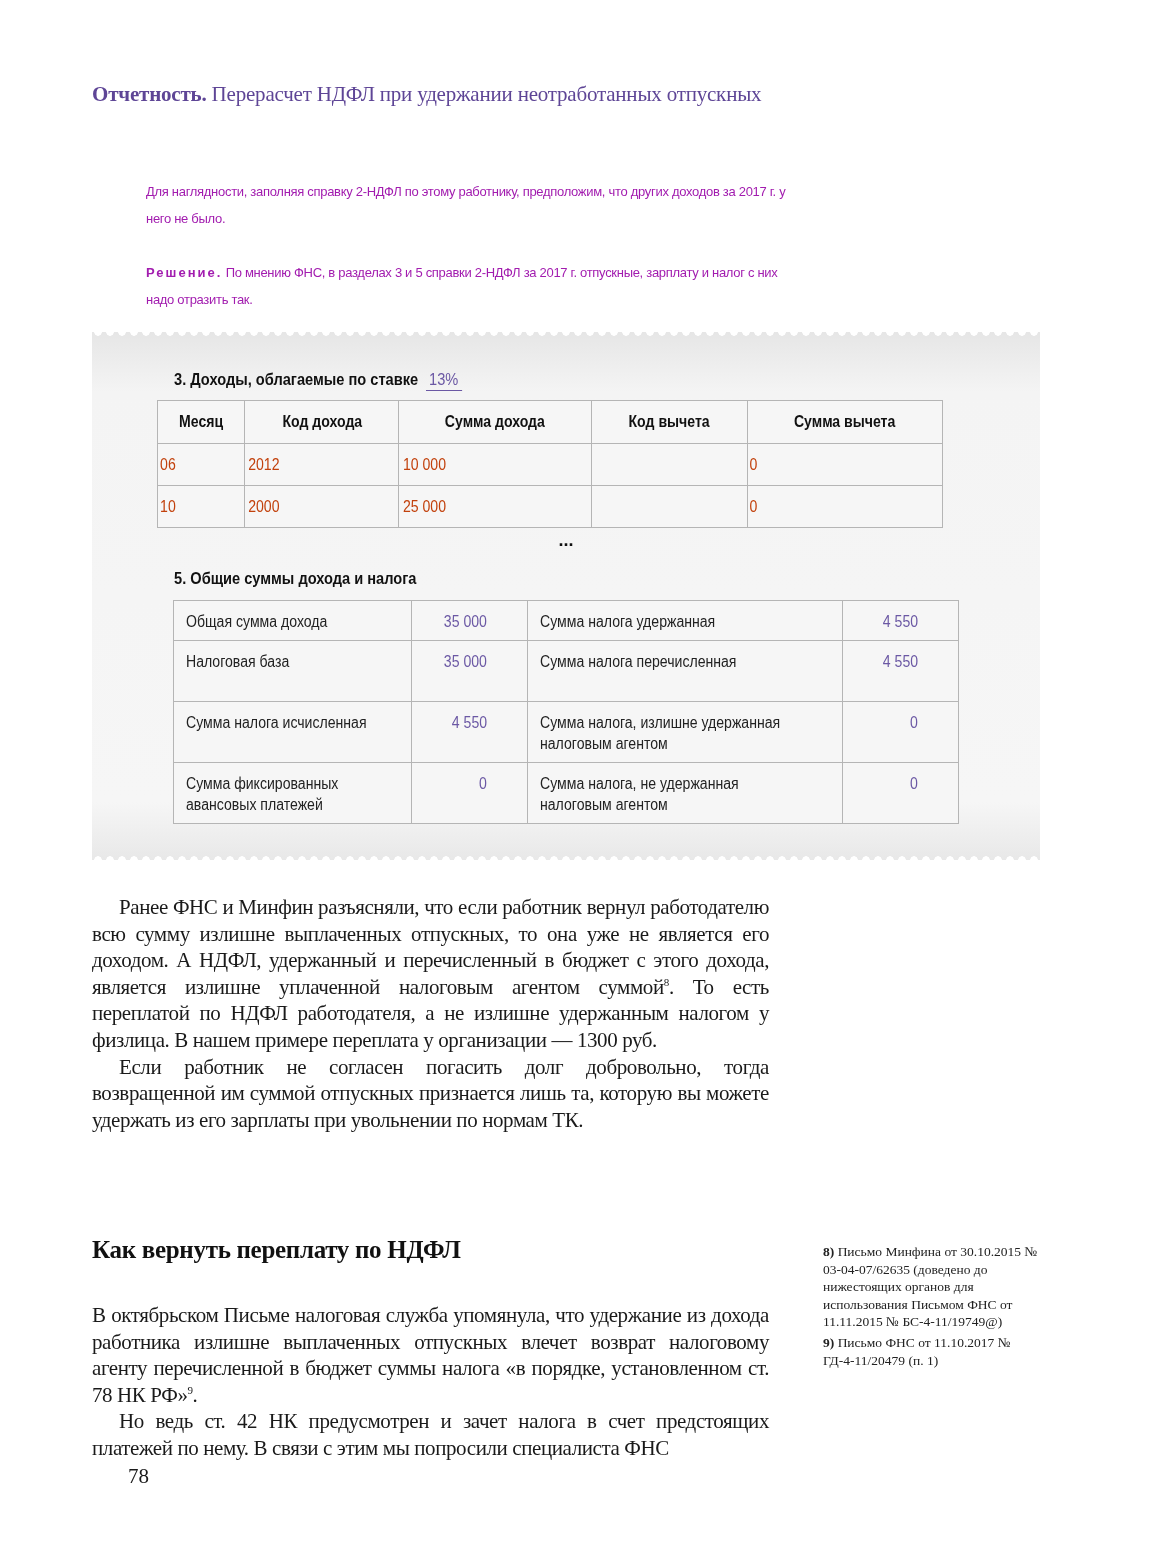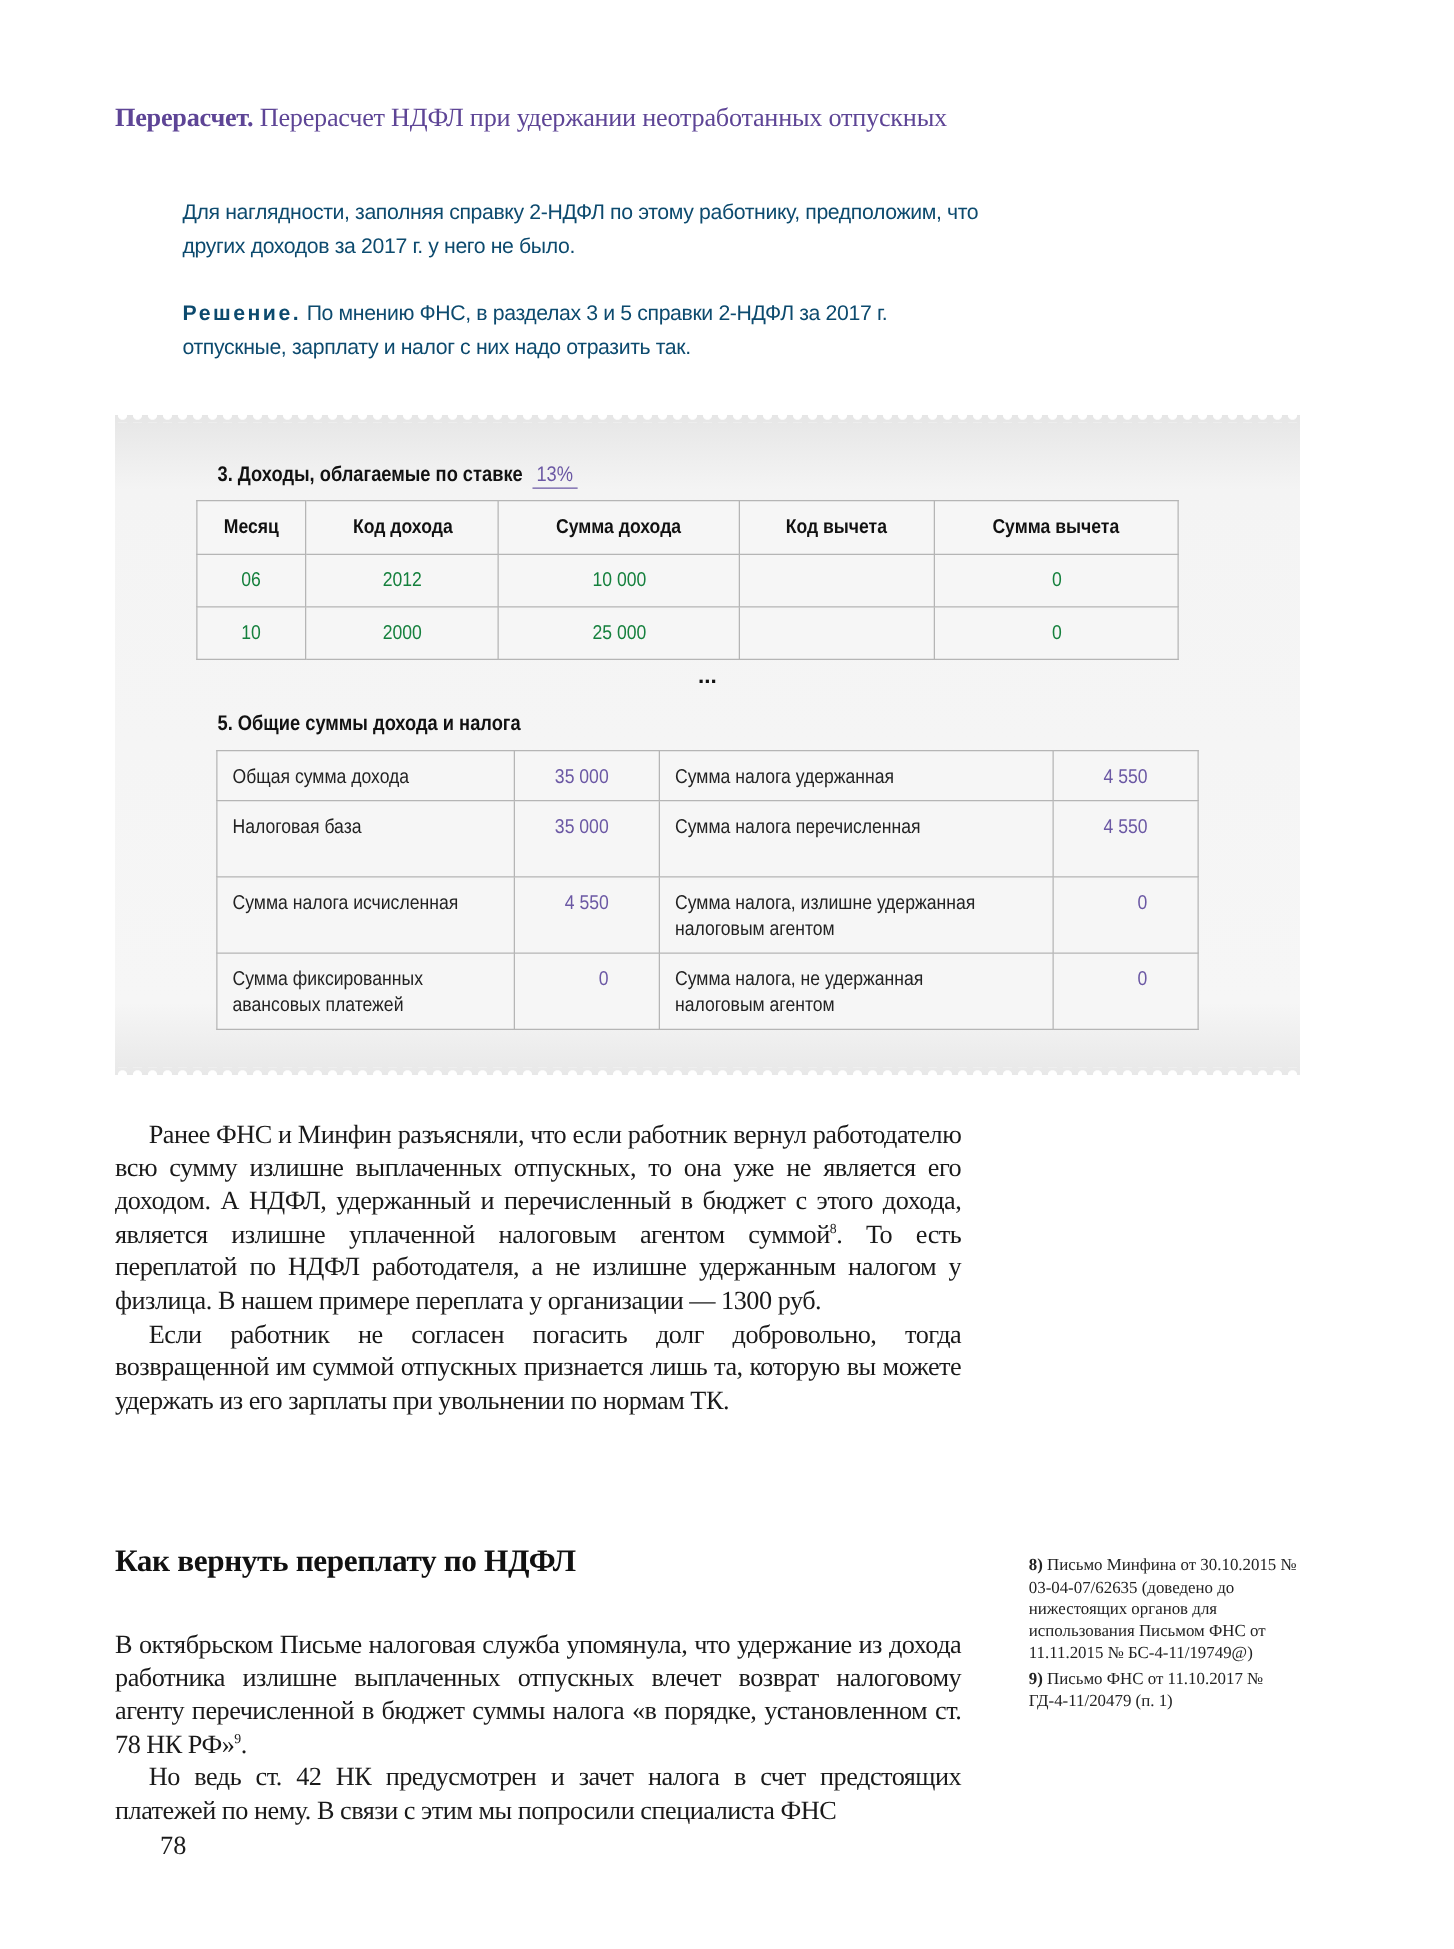--- a/index.html
+++ b/index.html
@@ -7,23 +7,23 @@
       width: 1163px; height: 1559px; background: #ffffff; position: relative;
       overflow: hidden; color: #1a1a1a;
     }
     .running-head {
       position: absolute; left: 92px; top: 82px;
       font-family: "Liberation Serif", "DejaVu Serif", serif; font-size: 21px;
       color: #5e4596; white-space: nowrap; letter-spacing: -0.2px;
     }
     .running-head b { font-weight: bold; }
     .intro {
-      position: absolute; left: 146px; top: 156px; width: 640px;
-      font-family: "Liberation Sans", "DejaVu Sans", sans-serif; font-size: 17px;
-      line-height: 27px; color: #0c4a6e; letter-spacing: -0.3px;
+      position: absolute; left: 146px; top: 178px; width: 640px;
+      font-family: "Liberation Sans", "DejaVu Sans", sans-serif; font-size: 13px;
+      line-height: 27px; color: #a21caf; letter-spacing: -0.3px;
     }
     .intro p { margin: 0 0 27px 0; }
     .intro .solution-label { font-weight: bold; letter-spacing: 2px; }
 
     .form-panel {
       position: absolute; left: 92px; top: 332px; width: 948px; height: 528px;
       background: linear-gradient(#e6e6e6 0px, #f4f4f4 60px, #f6f6f6 470px, #e8e8e8 528px);
     }
     .form-panel::before, .form-panel::after {
       content: ""; position: absolute; left: 0; right: 0; height: 6px;
@@ -42,21 +42,21 @@
       display: inline-block; color: #6b58a4; font-weight: normal; border-bottom: 1px solid #6b58a4;
       padding: 0 4px; margin-left: 4px; line-height: 20px;
     }
     table.grid {
       position: absolute; border-collapse: collapse; background: #f6f6f6;
       font-family: "Liberation Sans", "DejaVu Sans", sans-serif; font-size: 16px;
     }
     table.grid td, table.grid th { border: 1px solid #b5b5b5; }
     .income-table { left: 65px; top: 68px; width: 786px; padding-left: 44px; }
     .income-table th { height: 40px; font-weight: bold; color: #111; font-size: 16px; }
-    .income-table td { height: 39px; text-align: center; color: #15803d; }
+    .income-table td { height: 39px; text-align: left; color: #c2410c; }
     .income-table th span, .income-table td span, .totals-table td span { display: inline-block; transform: scaleX(0.88); }
     .ellipsis { position: absolute; left: 0; width: 948px; top: 198px; text-align: center; font-weight: bold; font-size: 18px; color: #111; }
     .totals-table { left: 81px; top: 268px; width: 786px; }
     .totals-table td { vertical-align: top; padding: 10px 12px 0 12px; color: #222; line-height: 21px; }
     .totals-table td span { transform-origin: left top; }
     .totals-table td.val { text-align: right; color: #6b58a4; padding-right: 40px; }
     .totals-table td.val span { transform-origin: right top; }
     .totals-table tr.r1 td { height: 29px; }
     .totals-table tr.r2 td { height: 50px; }
     .totals-table tr.r3 td, .totals-table tr.r4 td { height: 50px; }
@@ -83,21 +83,21 @@
     .footnotes b { font-weight: bold; }
     .page-number {
       position: absolute; left: 92px; top: 1464px;
       font-family: "Liberation Serif", "DejaVu Serif", serif; font-size: 21px; color: #1a1a1a; margin-left: 36px;
     }
   </style>
 </head>
 <body>
 
 <div class="running-head">
-  <b>Перерасчет.</b>
+  <b>Отчетность.</b>
   <span>Перерасчет НДФЛ при удержании неотработанных отпускных</span>
 </div>
 
 <div class="intro">
   <p>Для наглядности, заполняя справку 2-НДФЛ по этому работнику, предположим, что других доходов за 2017 г. у него не было.</p>
   <p>
     <span class="solution-label">Решение.</span>
     <span>По мнению ФНС, в разделах 3 и 5 справки 2-НДФЛ за 2017 г. отпускные, зарплату и налог с них надо отразить так.</span>
   </p>
 </div>

